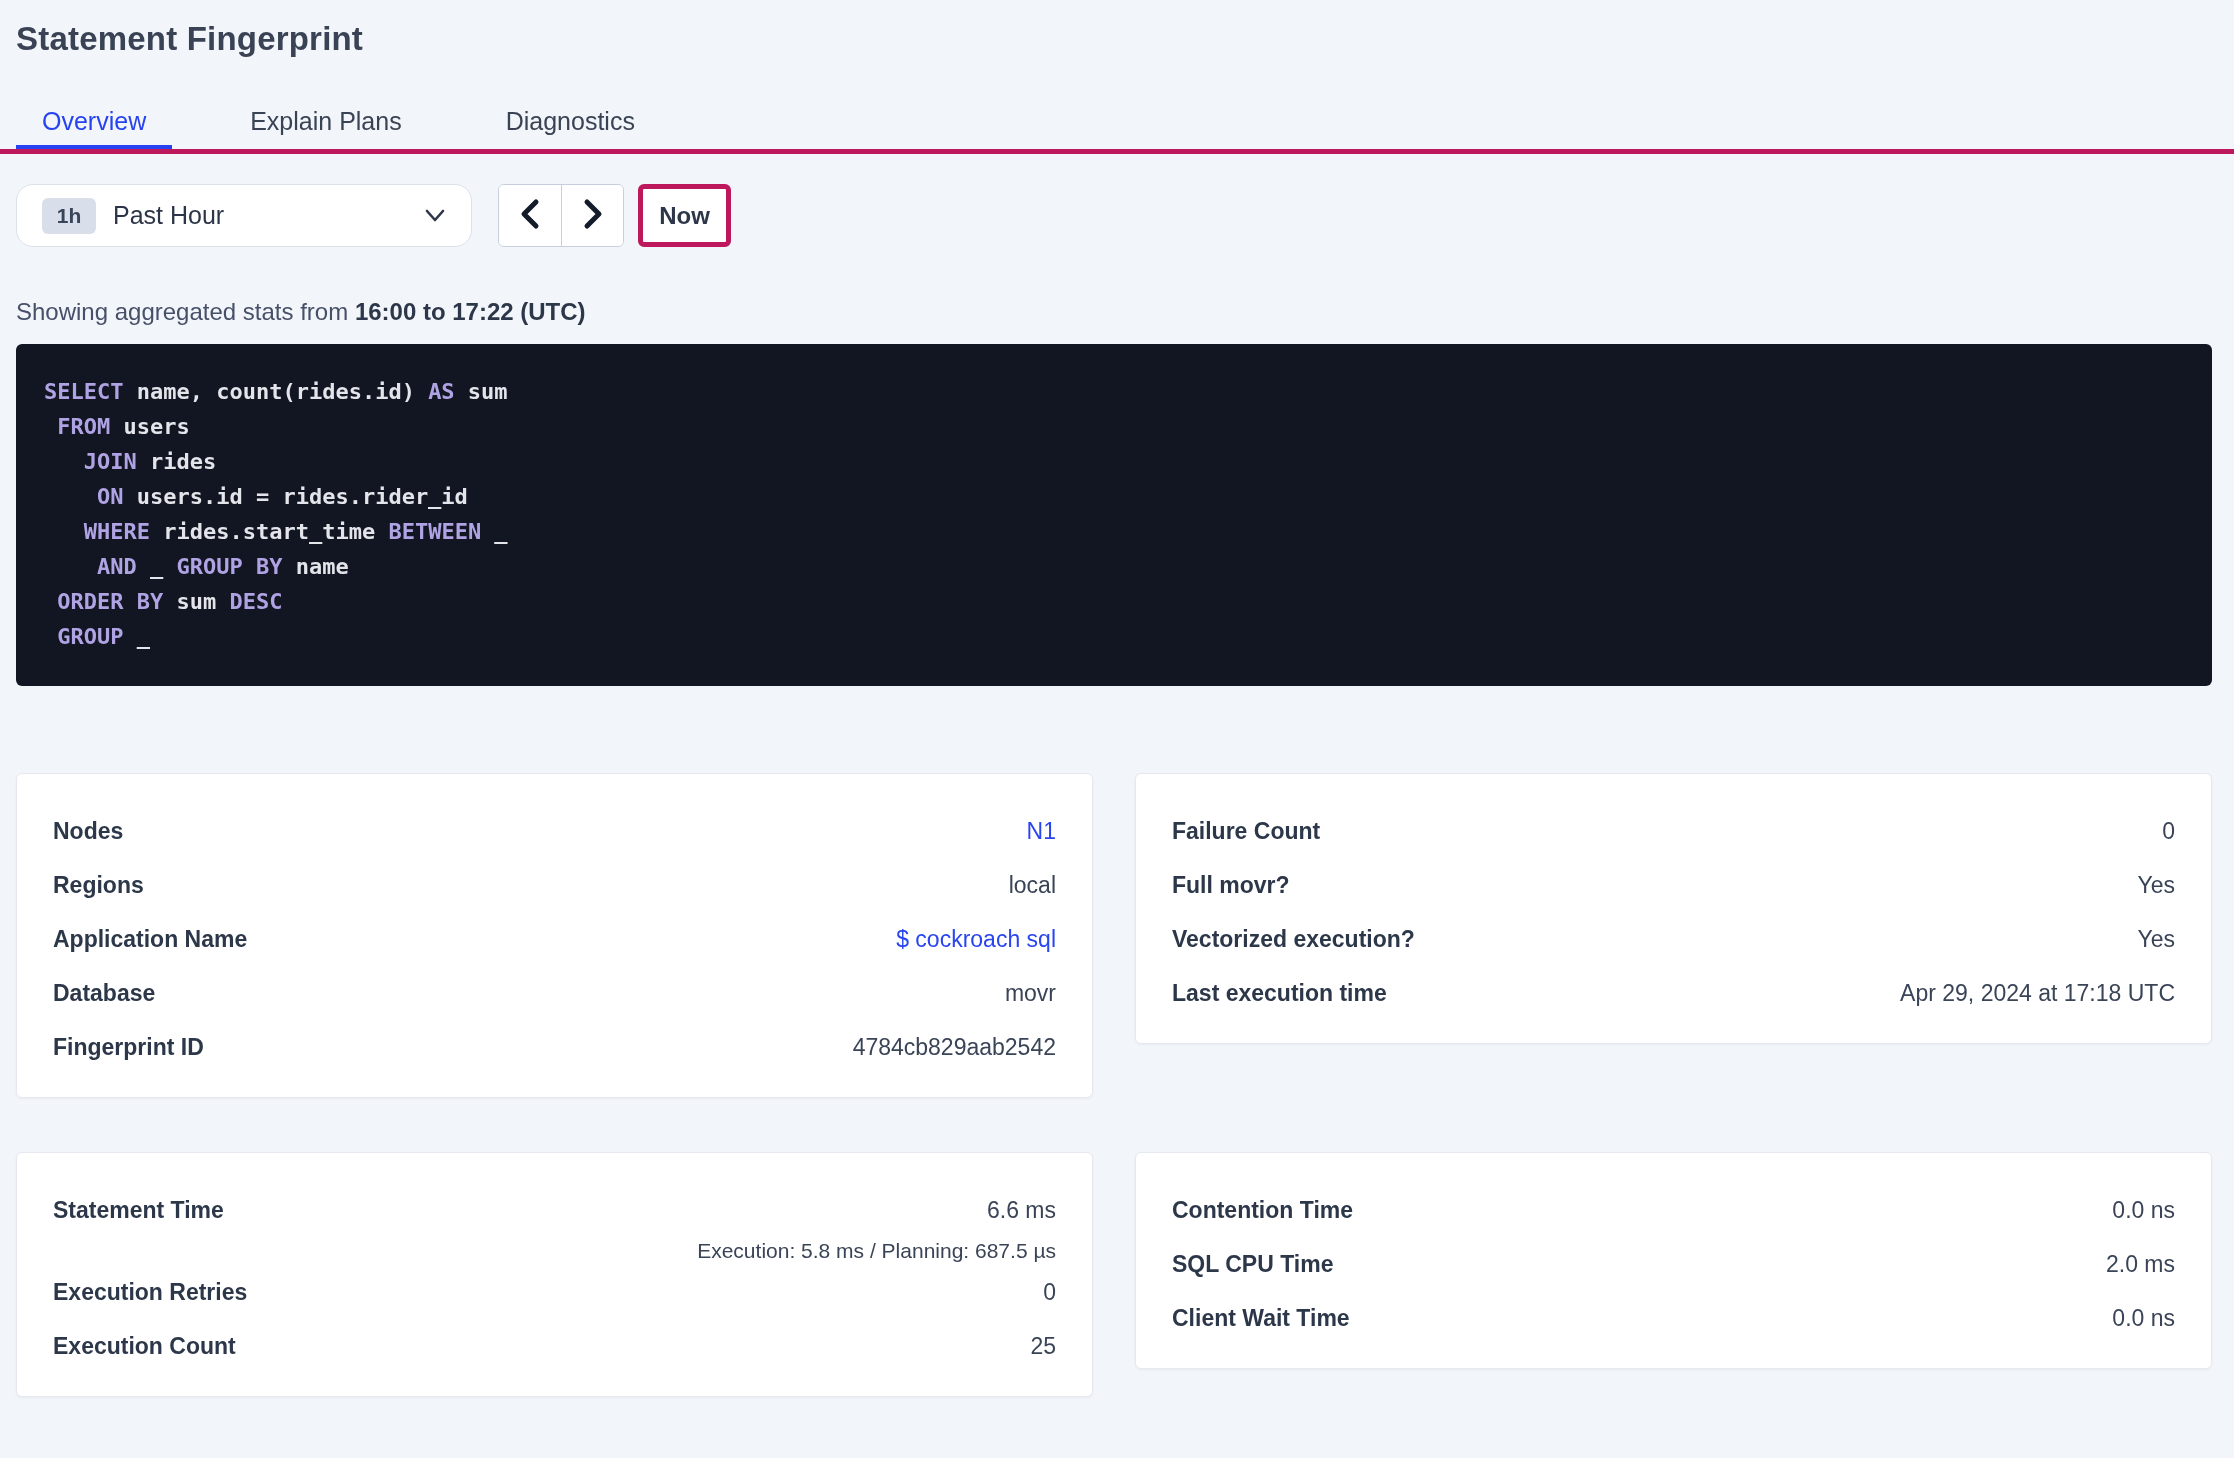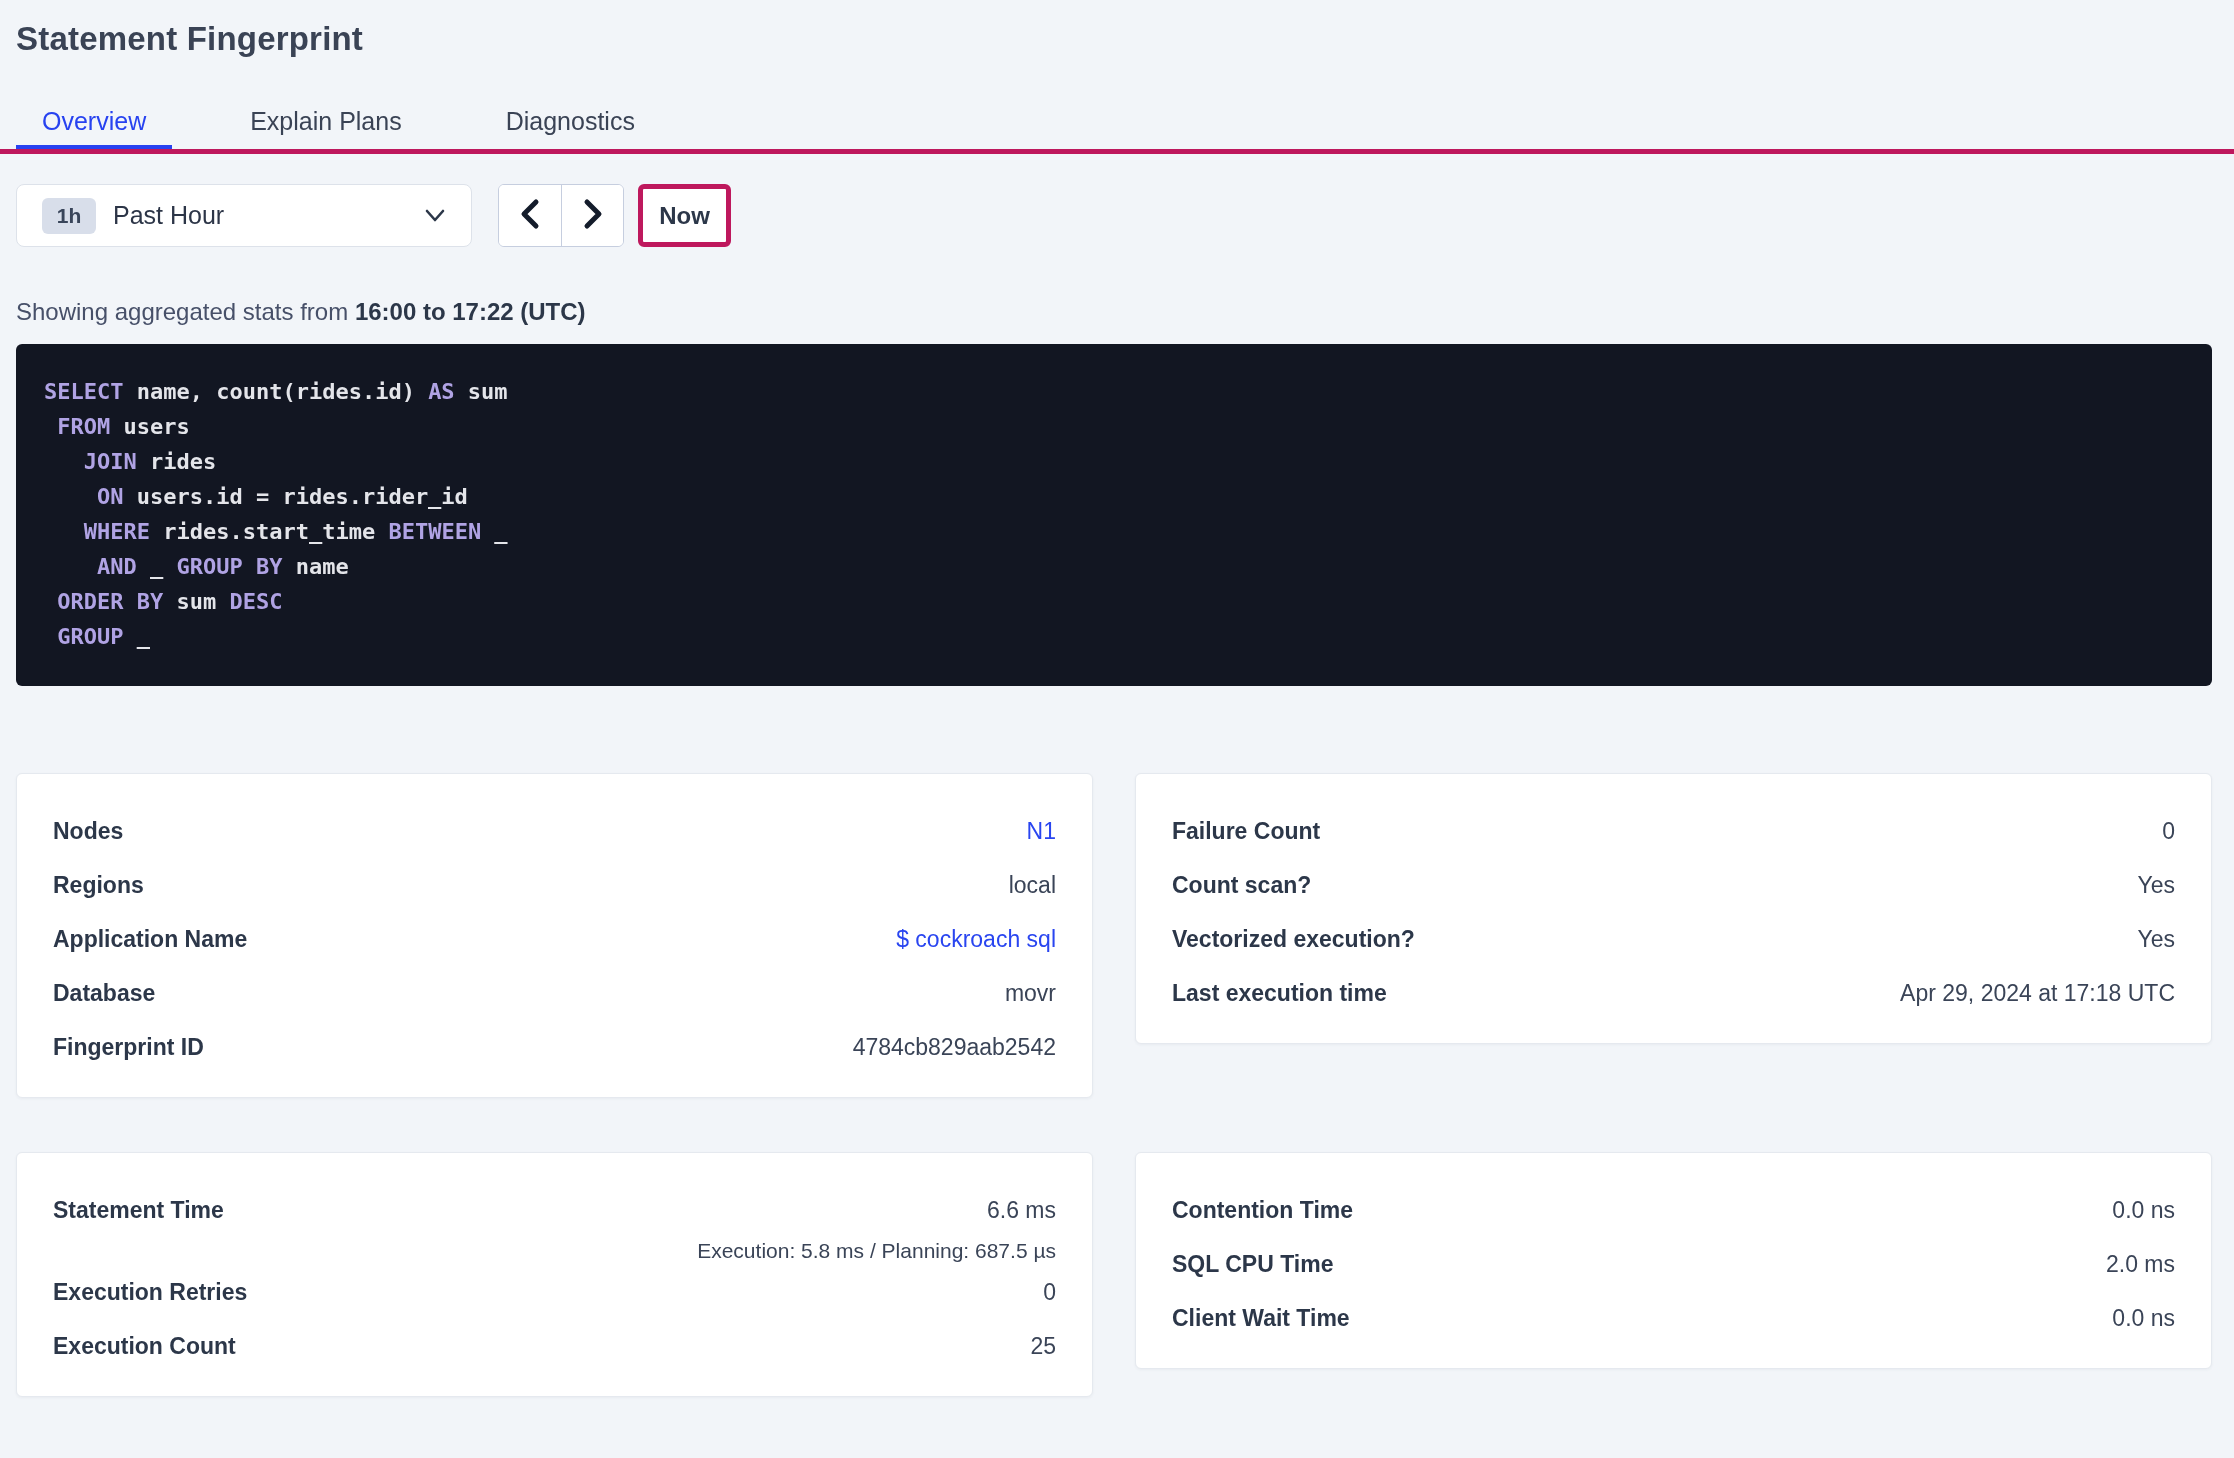--- a/index.html
+++ b/index.html
@@ -31,21 +31,21 @@
     font-size: 25px; line-height: 28px; color: #3a4355;
     border-bottom: 4px solid transparent;
     cursor: pointer; white-space: nowrap;
   }
   .tab.active { color: #2742f0; border-bottom-color: #2742f0; }
 
   
   .toolbar { margin-top: 30px; display: flex; align-items: center; }
   .time-picker {
     width: 456px; height: 63px;
-    background: #fff; border: 1px solid #dde2ea; border-radius: 8px;
+    background: #fff; border: 1px solid #dde2ea; border-radius: 17px;
     display: flex; align-items: center;
     padding: 0 24px 0 25px; cursor: pointer;
   }
   .time-badge {
     width: 54px; height: 36px; border-radius: 6px;
     background: #d8deea; color: #39455a;
     font-size: 21px; font-weight: 700;
     display: flex; align-items: center; justify-content: center;
   }
   .time-label { margin-left: 17px; font-size: 25px; color: #2c3547; }
@@ -190,21 +190,21 @@
         <span class="val">4784cb829aab2542</span>
       </div>
     </div>
 
     <div class="card">
       <div class="crow">
         <span class="lbl">Failure Count</span>
         <span class="val">0</span>
       </div>
       <div class="crow">
-        <span class="lbl">Count scan?</span>
+        <span class="lbl">Full movr?</span>
         <span class="val">Yes</span>
       </div>
       <div class="crow">
         <span class="lbl">Vectorized execution?</span>
         <span class="val">Yes</span>
       </div>
       <div class="crow">
         <span class="lbl">Last execution time</span>
         <span class="val">Apr 29, 2024 at 17:18 UTC</span>
       </div>

